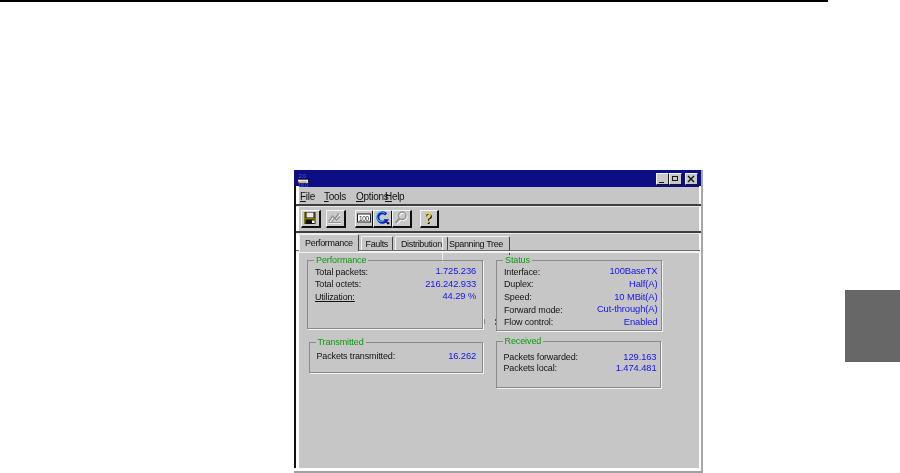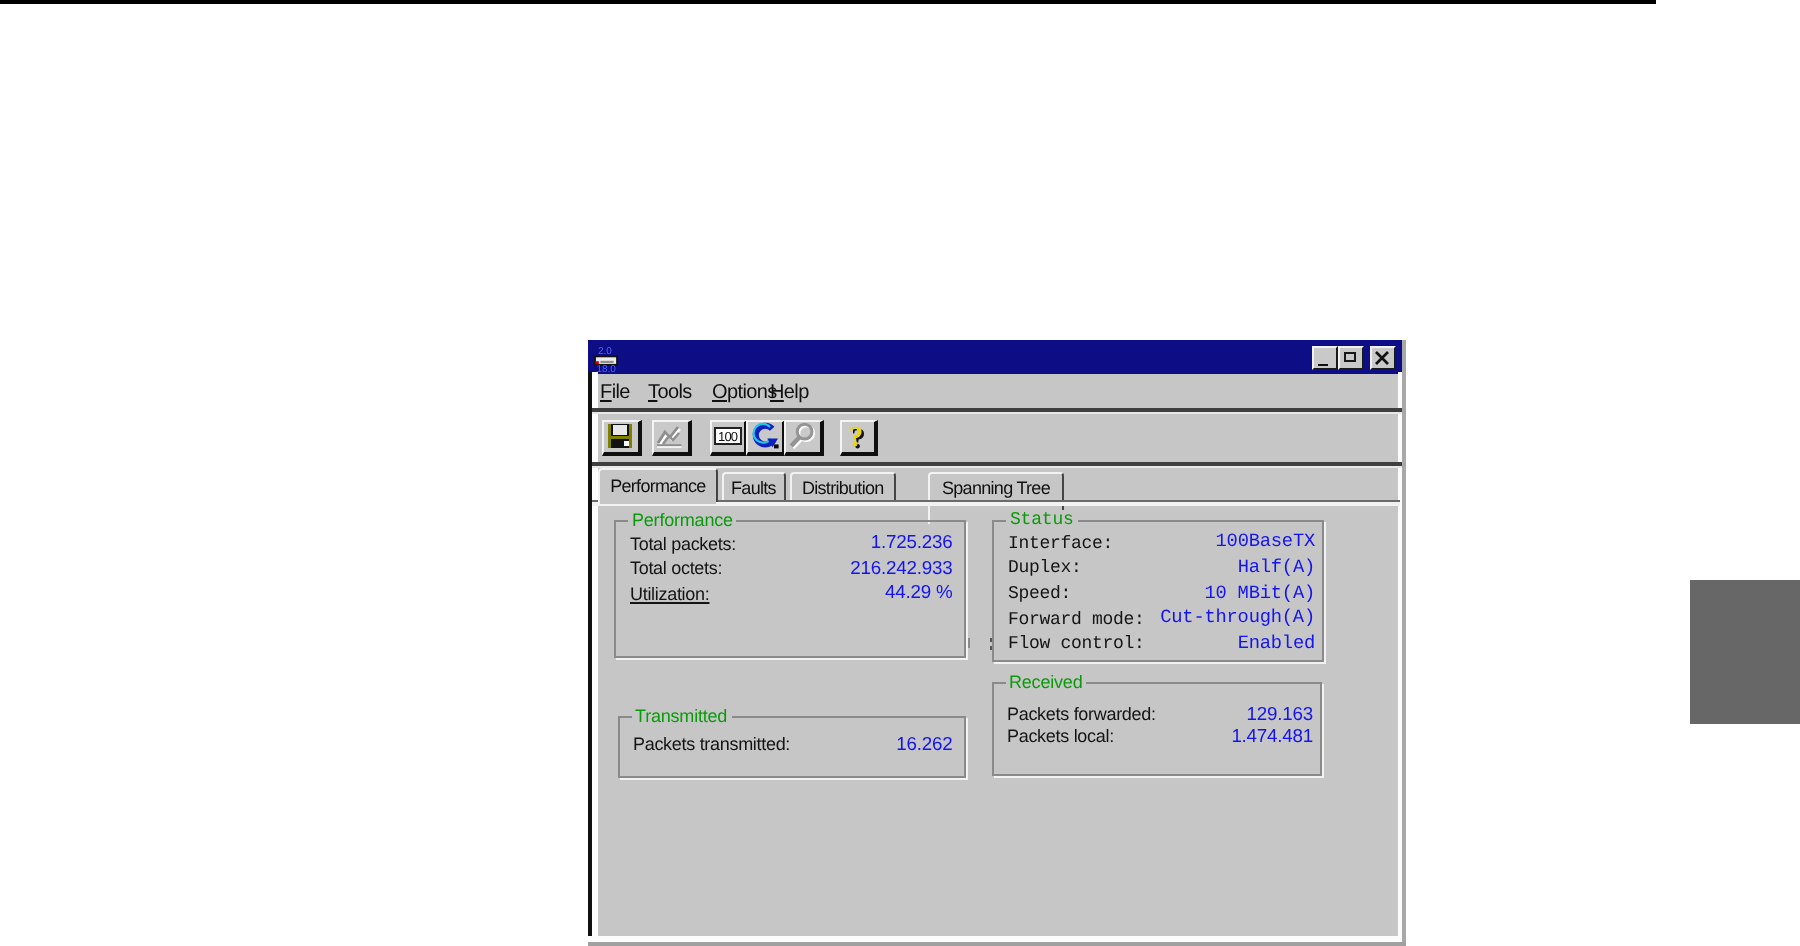--- a/index.html
+++ b/index.html
@@ -39,33 +39,33 @@
 #tb4{left:79.3px;}
 #tb5{left:98.4px;}
 #tb6{left:125.5px;}
 #tline{left:1.5px;top:61.3px;width:405.5px;height:1.6px;background:#3f3f3f;}
 #tline2{left:1.5px;top:62.9px;width:405.5px;height:1px;background:#e8e8e8;}
 
 .tab{box-sizing:border-box;font-size:9px;letter-spacing:-0.35px;color:#111;text-align:center;border-top:1px solid #f2f2f2;border-left:1px solid #f2f2f2;border-right:1.6px solid #444;border-radius:2px 2px 0 0;}
 #tabP{left:4.7px;top:63.5px;width:60.5px;height:17px;background:#c6c6c6;z-index:3;padding-top:3.2px;}
 #tabF{left:67px;top:66px;width:31.5px;height:14.5px;padding-top:2.2px;}
 #tabD{left:100.9px;top:66px;width:53px;height:14.5px;padding-top:2.2px;}
-#tabS{left:170px;top:66px;width:68px;height:26px;padding-top:2.2px;}
+#tabS{left:148px;top:66px;width:68px;height:26px;padding-top:2.2px;}
 #tabline{left:1.5px;top:80px;width:404px;height:1.3px;background:#6a6a6a;z-index:1;}
 #tabline2{left:1.5px;top:81.3px;width:404px;height:1.4px;background:#f2f2f2;z-index:1;}
 #tabcover{left:5.7px;top:79.5px;width:58px;height:2.5px;background:#c6c6c6;z-index:2;}
 
 .gb{box-sizing:border-box;border:1.2px solid #8a8a8a;box-shadow:1px 1px 0 0 #f2f2f2;}
 .gb .lg{position:absolute;top:-6px;left:6px;background:#c6c6c6;padding:0 2px;color:#0a9b0a;font-size:9px;line-height:11px;letter-spacing:-0.1px;}
 .row{position:absolute;left:7px;right:5.3px;font-size:9px;letter-spacing:-0.15px;color:#141414;height:10px;line-height:10px;}
 .row b{position:absolute;right:0;top:-0.2px;font-weight:normal;color:#1414ee;letter-spacing:-0.1px;font-size:9.4px;}
 #gbPerf{left:13px;top:89.5px;width:175.5px;height:69px;}
-#gbStat{left:202px;top:89.5px;width:165.5px;height:71.5px;font-family:Liberation Mono, monospace;}
+#gbStat{left:202px;top:89.5px;width:165.5px;height:71.5px;}
 #gbStat .row,#gbRx .row{right:3px;}
-#gbTx{left:14.5px;top:188px;width:174px;height:31px;}
+#gbTx{left:14.5px;top:172px;width:174px;height:31px;}
 #gbRx{left:201.5px;top:171px;width:165px;height:47px;}
 </style></head><body>
 <div class="abs" id="toprule"></div>
 <div class="abs" id="grayrect"></div>
 <div class="abs" id="win">
   <div class="abs" id="face"></div>
   <div class="abs" id="title"></div>
   <div class="abs" id="lblack"></div>
   <div class="abs" id="lwhite"></div>
   <div class="abs" id="rwhite"></div>

